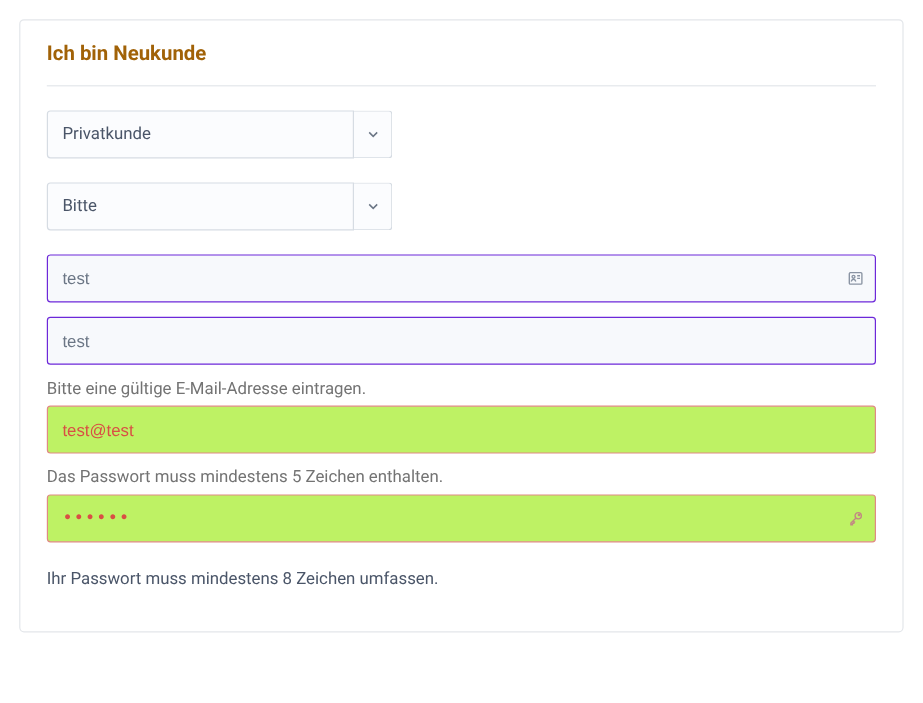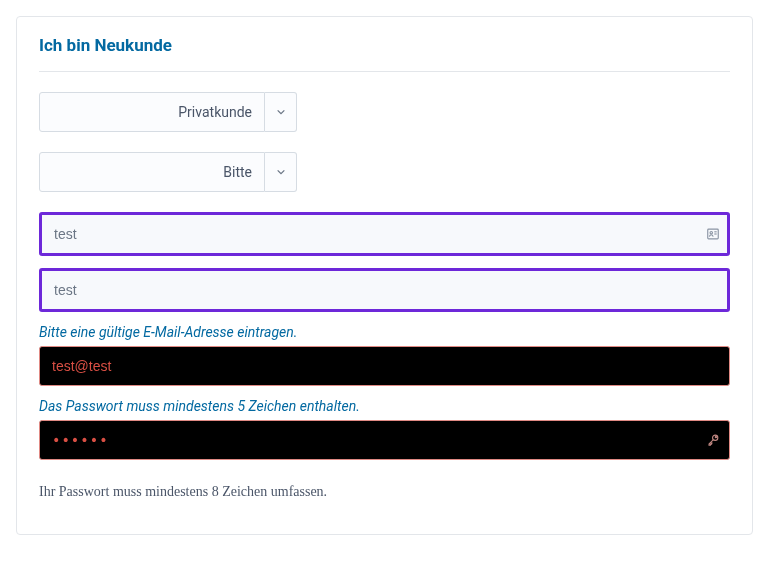--- a/index.html
+++ b/index.html
@@ -16,30 +16,29 @@
     }
     .card {
       border: 1px solid #e3e6ea;
       border-radius: 4px;
       padding: 18px 22px 30px 22px;
       max-width: 752px;
     }
     .card-title {
       font-size: 17px;
       font-weight: 700;
-      color: #0369a1;
+      color: #a16207;
       padding-bottom: 16px;
       border-bottom: 1px solid #e3e6ea;
       margin-bottom: 20px;
     }
     .select-wrap {
       display: inline-flex;
       margin-bottom: 20px;
-      width: 258px;
-      text-align: right;
+      width: 288px;
     }
     .select-main {
       flex: 1;
       border: 1px solid #d6dce3;
       background: #fbfcfe;
       padding: 11px 12px;
       border-radius: 3px 0 0 3px;
       color: #4a5568;
       font-size: 14px;
       cursor: pointer;
@@ -58,55 +57,53 @@
     .chevron {
       width: 10px;
       height: 10px;
     }
     .input-row {
       position: relative;
       margin-bottom: 12px;
     }
     .text-input {
       width: 100%;
-      border: 3px solid #6d28d9;
+      border: 1px solid #6d28d9;
       background: #f7f9fc;
       padding: 11px 12px;
       border-radius: 3px;
       font-size: 14px;
       color: #6b7685;
       outline: none;
     }
     .text-input.error {
       border: 1px solid #e08a84;
-      background: #000000;
+      background: #bef264;
       color: #d94f44;
     }
     .error-msg {
-      color: #0369a1;
+      color: #737373;
       font-size: 14px;
       margin-bottom: 6px;
       margin-top: 10px;
-      font-style: italic;
     }
     .input-icon-right {
       position: absolute;
       right: 10px;
       top: 50%;
       transform: translateY(-50%);
       color: #8a94a3;
       width: 14px;
       height: 14px;
     }
     .hint {
       color: #4a5568;
       font-size: 14px;
       line-height: 1.7;
       margin-top: 20px;
-      font-family: Liberation Serif, serif;
     }
     .pwd-dots {
       letter-spacing: 1px;
       font-family: monospace;
     }
   </style>
 </head>
 <body>
 
 <div class="card">

